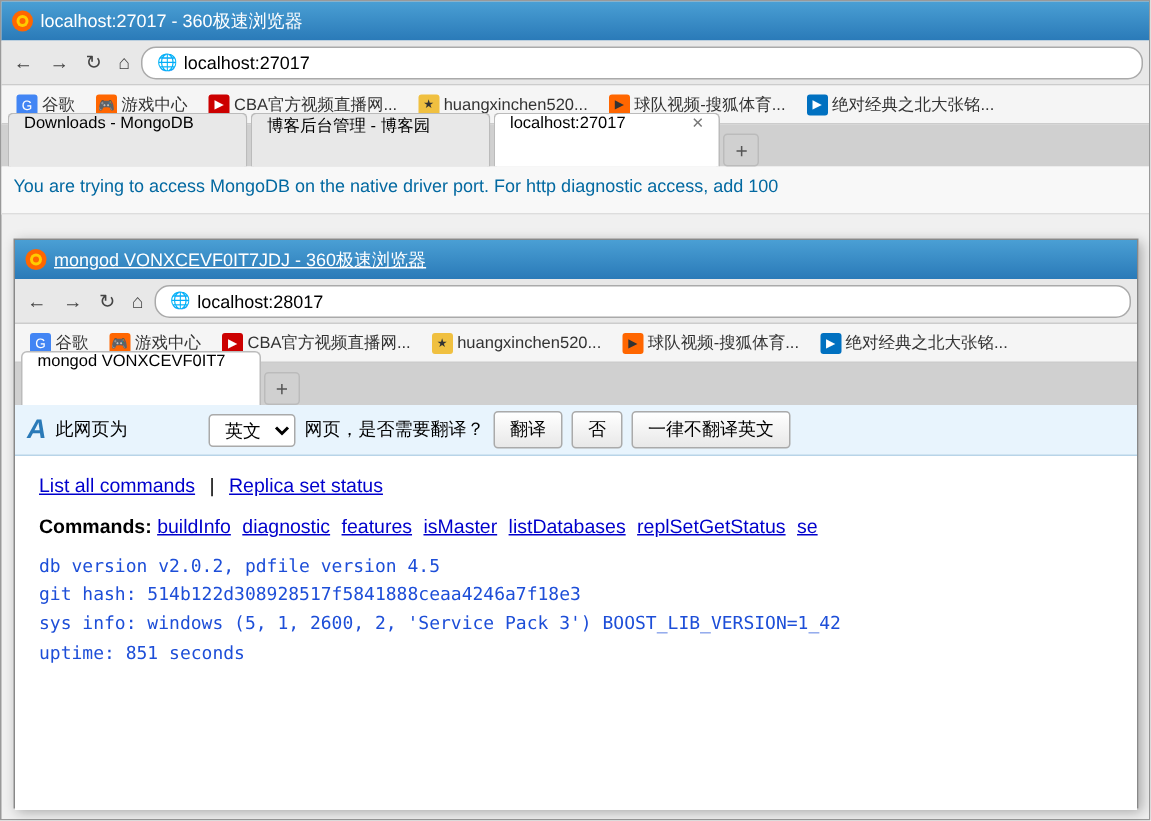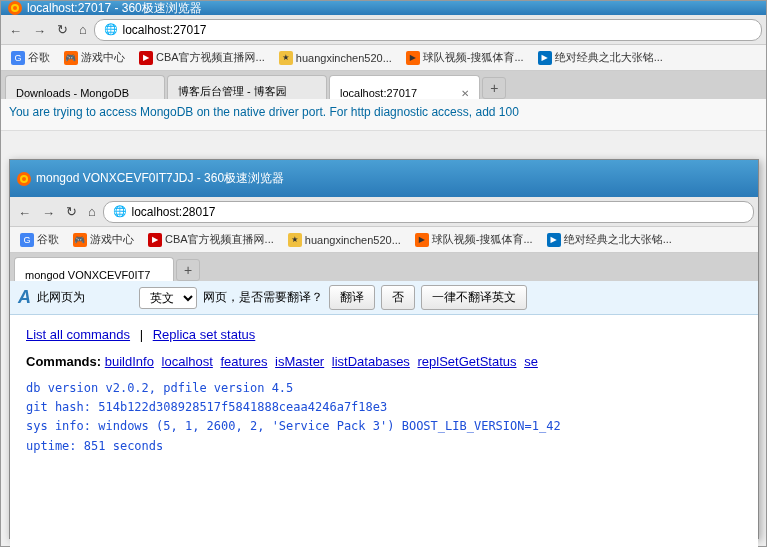--- a/index.html
+++ b/index.html
@@ -10,21 +10,21 @@
       width: 767px;
       height: 547px;
       background: #f0f0f0;
       border: 1px solid #999;
       position: relative;
     }
 
     
     .title-bar {
       background: linear-gradient(to bottom, #4a9fd4, #2a7ab8);
-      height: 14px;
+      height: 26px;
       display: flex;
       align-items: center;
       padding: 0 6px;
       color: white;
       font-size: 12px;
     }
     .title-bar-icon {
       width: 16px;
       height: 16px;
       margin-right: 4px;
@@ -92,28 +92,28 @@
     
     .tabs-bar {
       background: #d0d0d0;
       height: 28px;
       display: flex;
       align-items: flex-end;
       padding: 0 4px;
       gap: 2px;
     }
     .tab {
-      height: 24px;
+      height: 36px;
       padding: 0 10px;
       background: #e8e8e8;
       border: 1px solid #bbb;
       border-bottom: none;
       border-radius: 4px 4px 0 0;
       display: flex;
-      align-items: flex-end;
+      align-items: flex-start;
       font-size: 11px;
       cursor: pointer;
       max-width: 160px;
       overflow: hidden;
       white-space: nowrap;
       gap: 40px;
     }
     .tab.active {
       background: white;
       font-weight: normal;
@@ -158,26 +158,27 @@
       left: 8px;
       width: 750px;
       height: 380px;
       background: #f0f0f0;
       border: 1px solid #888;
       box-shadow: 2px 2px 8px rgba(0,0,0,0.3);
     }
 
     .inner-title-bar {
       background: linear-gradient(to bottom, #4a9fd4, #2a7ab8);
-      height: 37px;
+      height: 26px;
       display: flex;
       align-items: center;
       padding: 0 6px;
       color: white;
       font-size: 12px;
+      text-decoration: underline;
     }
 
     .inner-nav-bar {
       background: #e8e8e8;
       height: 30px;
       display: flex;
       align-items: center;
       padding: 0 4px;
       border-bottom: 1px solid #ccc;
       gap: 3px;
@@ -433,21 +434,21 @@
 
       <div class="links-line">
         <a>List all commands</a>
         <span class="sep">|</span>
         <a>Replica set status</a>
       </div>
 
       <div class="commands-line">
         <strong>Commands:</strong>
         <a>buildInfo</a>
-        <a>localhost</a>
+        <a>diagnostic</a>
         <a>features</a>
         <a>isMaster</a>
         <a>listDatabases</a>
         <a>replSetGetStatus</a>
         <a>se</a>
       </div>
 
       <div class="info-block">
         <div>db version v2.0.2, pdfile version 4.5</div>
         <div>git hash: 514b122d308928517f5841888ceaa4246a7f18e3</div>

